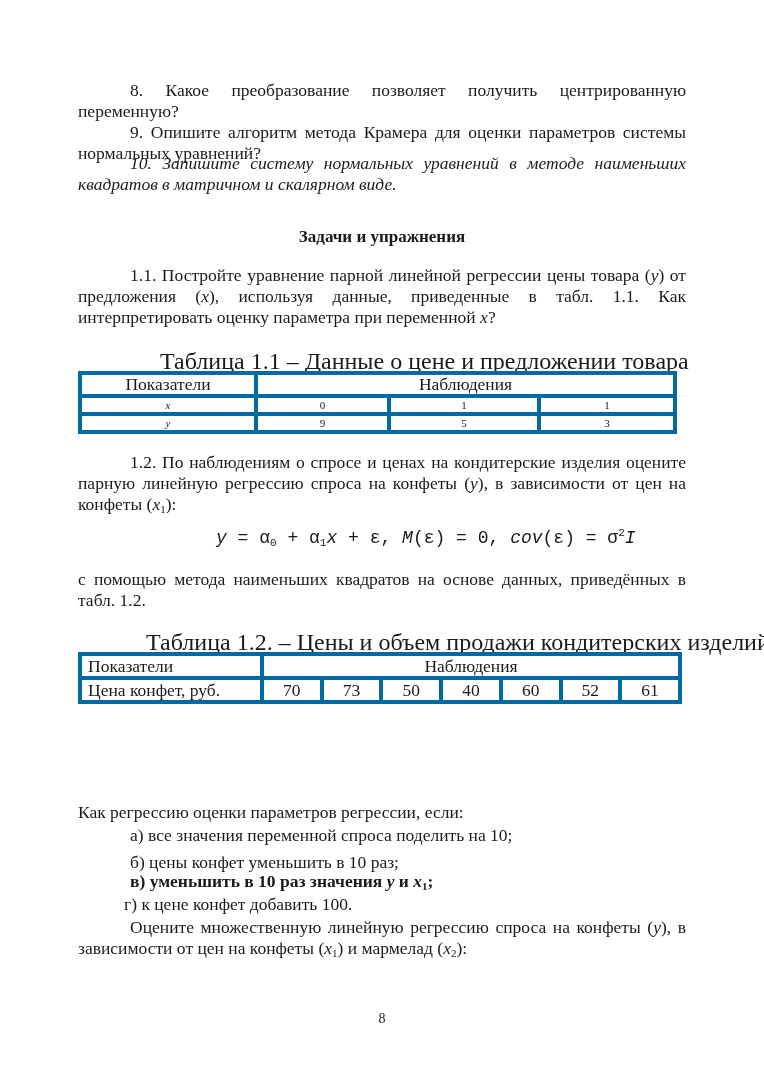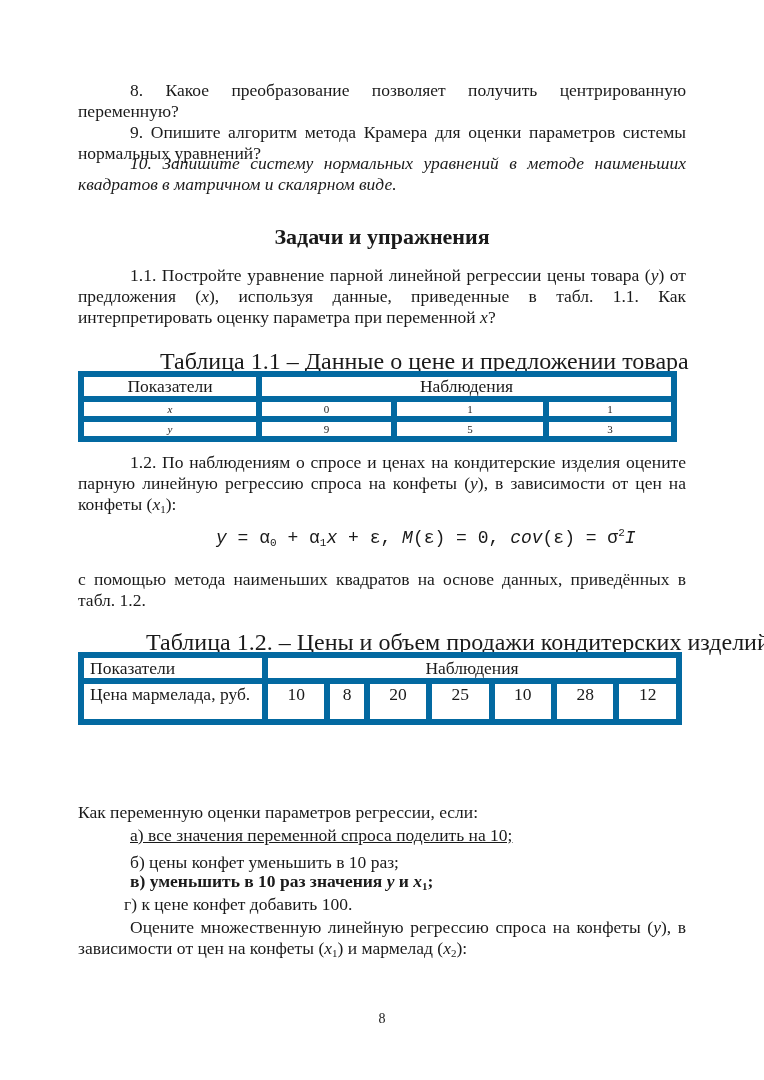--- a/index.html
+++ b/index.html
@@ -3,24 +3,24 @@
 <meta charset="utf-8">
 <style>
   html, body { margin: 0; padding: 0; background: #ffffff; }
   body { width: 764px; height: 1080px; position: relative; overflow: hidden;
          font-family: "Liberation Serif", "DejaVu Serif", serif; color: #1a1a1a; }
   .p { position: absolute; left: 78px; width: 608px; font-size: 17.5px; line-height: 21px; }
   .just { text-align: justify; text-align-last: left; }
   .ind { text-indent: 52px; }
   .line { position: absolute; font-size: 17.5px; line-height: 21px; white-space: nowrap; }
   h2 { position: absolute; left: 78px; width: 608px; top: 226px; margin: 0; text-align: center;
-       font-size: 22px; font-weight: bold; line-height: 21px; }
+       font-size: 17px; font-weight: bold; line-height: 21px; }
   .caption { position: absolute; font-size: 24px; line-height: 20px; white-space: nowrap; text-align: center; }
   table { position: absolute; border-collapse: collapse; }
-  td { border: 6px solid #0369a1; padding: 0; margin-left: 22px; }
+  td { border: 4px solid #0369a1; padding: 0; margin-left: 22px; }
   #t1 td { font-size: 11px; line-height: 14px; text-align: center; }
   #t1 tr.hdr td { font-size: 17.5px; line-height: 19px; }
   #t2 td { font-size: 17.5px; line-height: 20px; vertical-align: top; text-align: center; }
   #t2 td.lab { text-align: justify; text-align-last: left; padding: 0 4px 0 6px; }
   #t2 td.lab.left { text-align: left; }
   .formula { position: absolute; left: 216px; top: 527px; font-family: Liberation Mono, monospace;
              font-size: 18px; font-style: italic; white-space: nowrap; }
   .formula .up { font-style: normal; }
   sub { font-size: 11px; vertical-align: -3px; }
   sup { font-size: 11px; vertical-align: 7px; }
@@ -80,35 +80,35 @@
 <div class="p just" style="top:569px;">с помощью метода наименьших квадратов на основе данных, приведённых в табл. 1.2.</div>
 
 <div class="caption" style="left:146px; top:632px;">Таблица 1.2. – Цены и объем продажи кондитерских изделий</div>
 
 <table id="t2" style="left:78px; top:652px; width:604px;">
   <tbody>
       <tr style="height:21px;">
     <td class="lab left" style="width:168px;">Показатели</td>
     <td colspan="7">Наблюдения</td>
   </tr>
-  <tr style="height:41px;">
-    <td class="lab">Цена мармелада, руб.</td>
-    <td>10</td>
-    <td>8</td>
-    <td>20</td>
-    <td>25</td>
-    <td>10</td>
-    <td>28</td>
-    <td>12</td>
+  <tr style="height:24px;">
+    <td class="lab left">Цена конфет, руб.</td>
+    <td>70</td>
+    <td>73</td>
+    <td>50</td>
+    <td>40</td>
+    <td>60</td>
+    <td>52</td>
+    <td>61</td>
   </tr>
 </tbody>
   </table>
 
-<div class="line" style="left:78px; top:802px;">Как переменную оценки параметров регрессии, если:</div>
-<div class="line" style="left:130px; top:825px;text-decoration:underline;">а) все значения переменной спроса поделить на 10;</div>
+<div class="line" style="left:78px; top:802px;">Как регрессию оценки параметров регрессии, если:</div>
+<div class="line" style="left:130px; top:825px;">а) все значения переменной спроса поделить на 10;</div>
 <div class="line" style="left:130px; top:852px;">б) цены конфет уменьшить в 10 раз;</div>
 <div class="line" style="left:130px; top:871px;font-weight:bold;">
   <span>в) уменьшить в 10 раз значения </span><i>y</i><span> и </span><i>x</i><sub>1</sub><span>;</span>
 </div>
 <div class="line" style="left:124px; top:894px;">г) к цене конфет добавить 100.</div>
 
 <div class="p just ind" style="top:917px;font-family:Liberation Serif, serif;">
   <span>Оцените множественную линейную регрессию спроса на конфеты (</span><i>y</i><span>), в зависимости от цен на конфеты (</span><i>x</i><sub>1</sub><span>) и мармелад (</span><i>x</i><sub>2</sub><span>):</span>
 </div>
 

